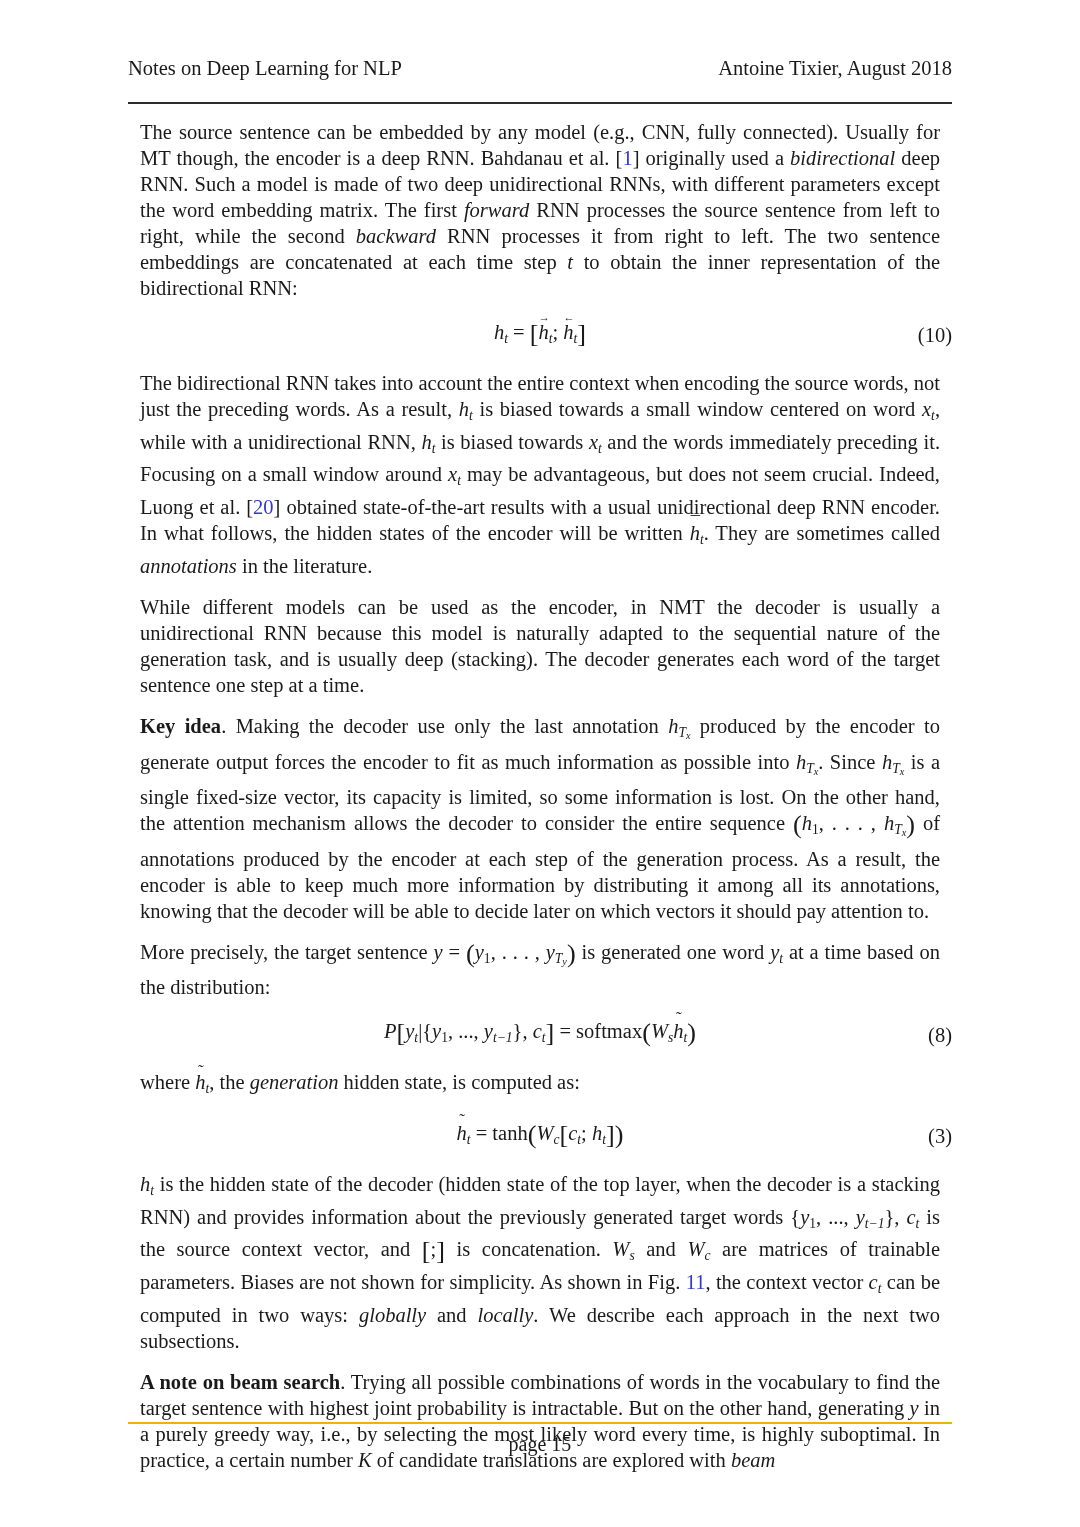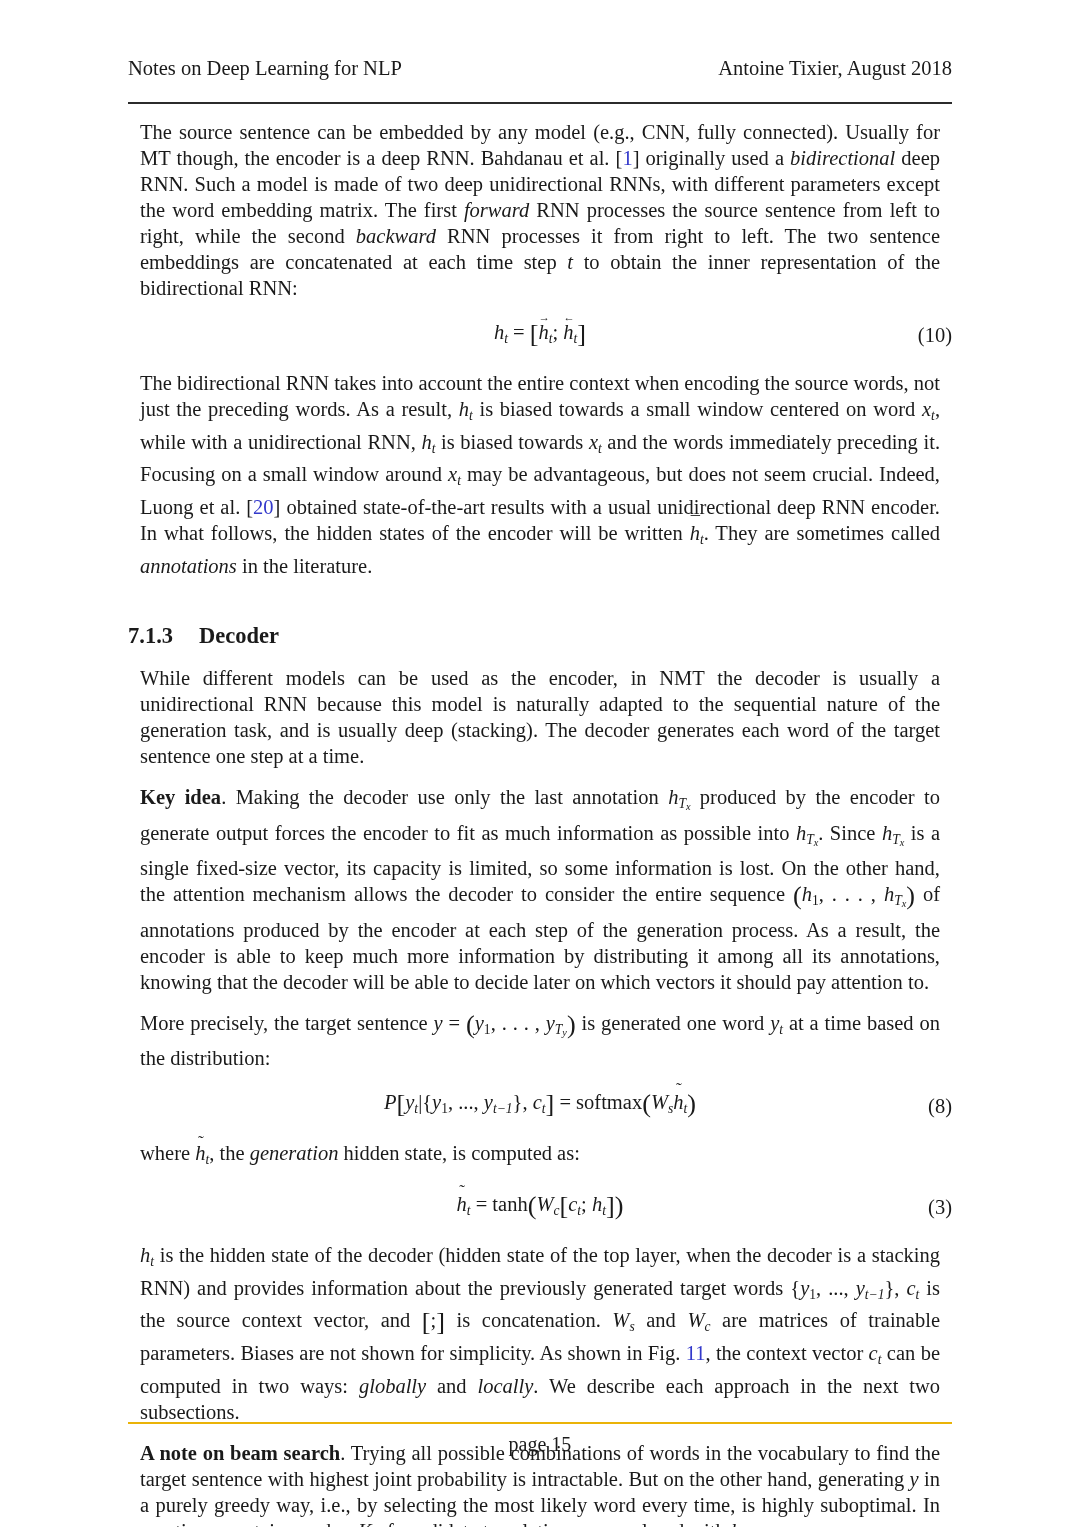--- a/index.html
+++ b/index.html
@@ -61,23 +61,20 @@
 
   <p class="body-par">The source sentence can be embedded by any model (e.g., CNN, fully connected). Usually for MT though, the encoder is a deep RNN. Bahdanau et al. [<span class="rs-link">1</span>] originally used a <span class="rs-i">bidirectional</span> deep RNN. Such a model is made of two deep unidirectional RNNs, with different parameters except the word embedding matrix. The first <span class="rs-i">forward</span> RNN processes the source sentence from left to right, while the second <span class="rs-i">backward</span> RNN processes it from right to left. The two sentence embeddings are concatenated at each time step <span class="rs-i">t</span> to obtain the inner representation of the bidirectional RNN:</p>
 
   <div class="equation">
     <div class="eq-body"><span class="rs-i">h</span><span class="rs-sub">t</span> = <span class="rs-big">[</span><span class="acc acc-vecr"><span class="mark">→</span>h</span><span class="rs-sub">t</span>; <span class="acc acc-vecl"><span class="mark">←</span>h</span><span class="rs-sub">t</span><span class="rs-big">]</span></div>
     <span class="eq-num">(10)</span>
   </div>
 
   <p class="body-par">The bidirectional RNN takes into account the entire context when encoding the source words, not just the preceding words. As a result, <span class="rs-i">h</span><span class="rs-sub">t</span> is biased towards a small window centered on word <span class="rs-i">x</span><span class="rs-sub">t</span>, while with a unidirectional RNN, <span class="rs-i">h</span><span class="rs-sub">t</span> is biased towards <span class="rs-i">x</span><span class="rs-sub">t</span> and the words immediately preceding it. Focusing on a small window around <span class="rs-i">x</span><span class="rs-sub">t</span> may be advantageous, but does not seem crucial. Indeed, Luong et al. [<span class="rs-link">20</span>] obtained state-of-the-art results with a usual unidirectional deep RNN encoder. In what follows, the hidden states of the encoder will be written <span class="acc acc-bar"><span class="mark">¯</span>h</span><span class="rs-sub">t</span>. They are sometimes called <span class="rs-i">annotations</span> in the literature.</p>
 
-  <div class="section-heading">
-    <span class="sec-num">7.1.3</span><span>Decoder</span>
-  </div>
 
   <p class="body-par">While different models can be used as the encoder, in NMT the decoder is usually a unidirectional RNN because this model is naturally adapted to the sequential nature of the generation task, and is usually deep (stacking). The decoder generates each word of the target sentence one step at a time.</p>
 
   <p class="body-par"><span class="rs-b">Key idea</span>. Making the decoder use only the last annotation <span class="rs-i">h</span><span class="rs-sub">T</span><span class="rs-sub2">x</span> produced by the encoder to generate output forces the encoder to fit as much information as possible into <span class="rs-i">h</span><span class="rs-sub">T</span><span class="rs-sub2">x</span>. Since <span class="rs-i">h</span><span class="rs-sub">T</span><span class="rs-sub2">x</span> is a single fixed-size vector, its capacity is limited, so some information is lost. On the other hand, the attention mechanism allows the decoder to consider the entire sequence <span class="rs-big">(</span><span class="rs-i">h</span><span class="rs-subn">1</span>, . . . , <span class="rs-i">h</span><span class="rs-sub">T</span><span class="rs-sub2">x</span><span class="rs-big">)</span> of annotations produced by the encoder at each step of the generation process. As a result, the encoder is able to keep much more information by distributing it among all its annotations, knowing that the decoder will be able to decide later on which vectors it should pay attention to.</p>
 
   <p class="body-par">More precisely, the target sentence <span class="rs-i">y</span> = <span class="rs-big">(</span><span class="rs-i">y</span><span class="rs-subn">1</span>, . . . , <span class="rs-i">y</span><span class="rs-sub">T</span><span class="rs-sub2">y</span><span class="rs-big">)</span> is generated one word <span class="rs-i">y</span><span class="rs-sub">t</span> at a time based on the distribution:</p>
 
   <div class="equation">
     <div class="eq-body"><span class="rs-i">P</span><span class="rs-big">[</span><span class="rs-i">y</span><span class="rs-sub">t</span>|{<span class="rs-i">y</span><span class="rs-subn">1</span>, ..., <span class="rs-i">y</span><span class="rs-sub">t−1</span>}, <span class="rs-i">c</span><span class="rs-sub">t</span><span class="rs-big">]</span> = softmax<span class="rs-big">(</span><span class="rs-i">W</span><span class="rs-sub">s</span><span class="acc acc-tilde"><span class="mark">˜</span>h</span><span class="rs-sub">t</span><span class="rs-big">)</span></div>
     <span class="eq-num">(8)</span>

